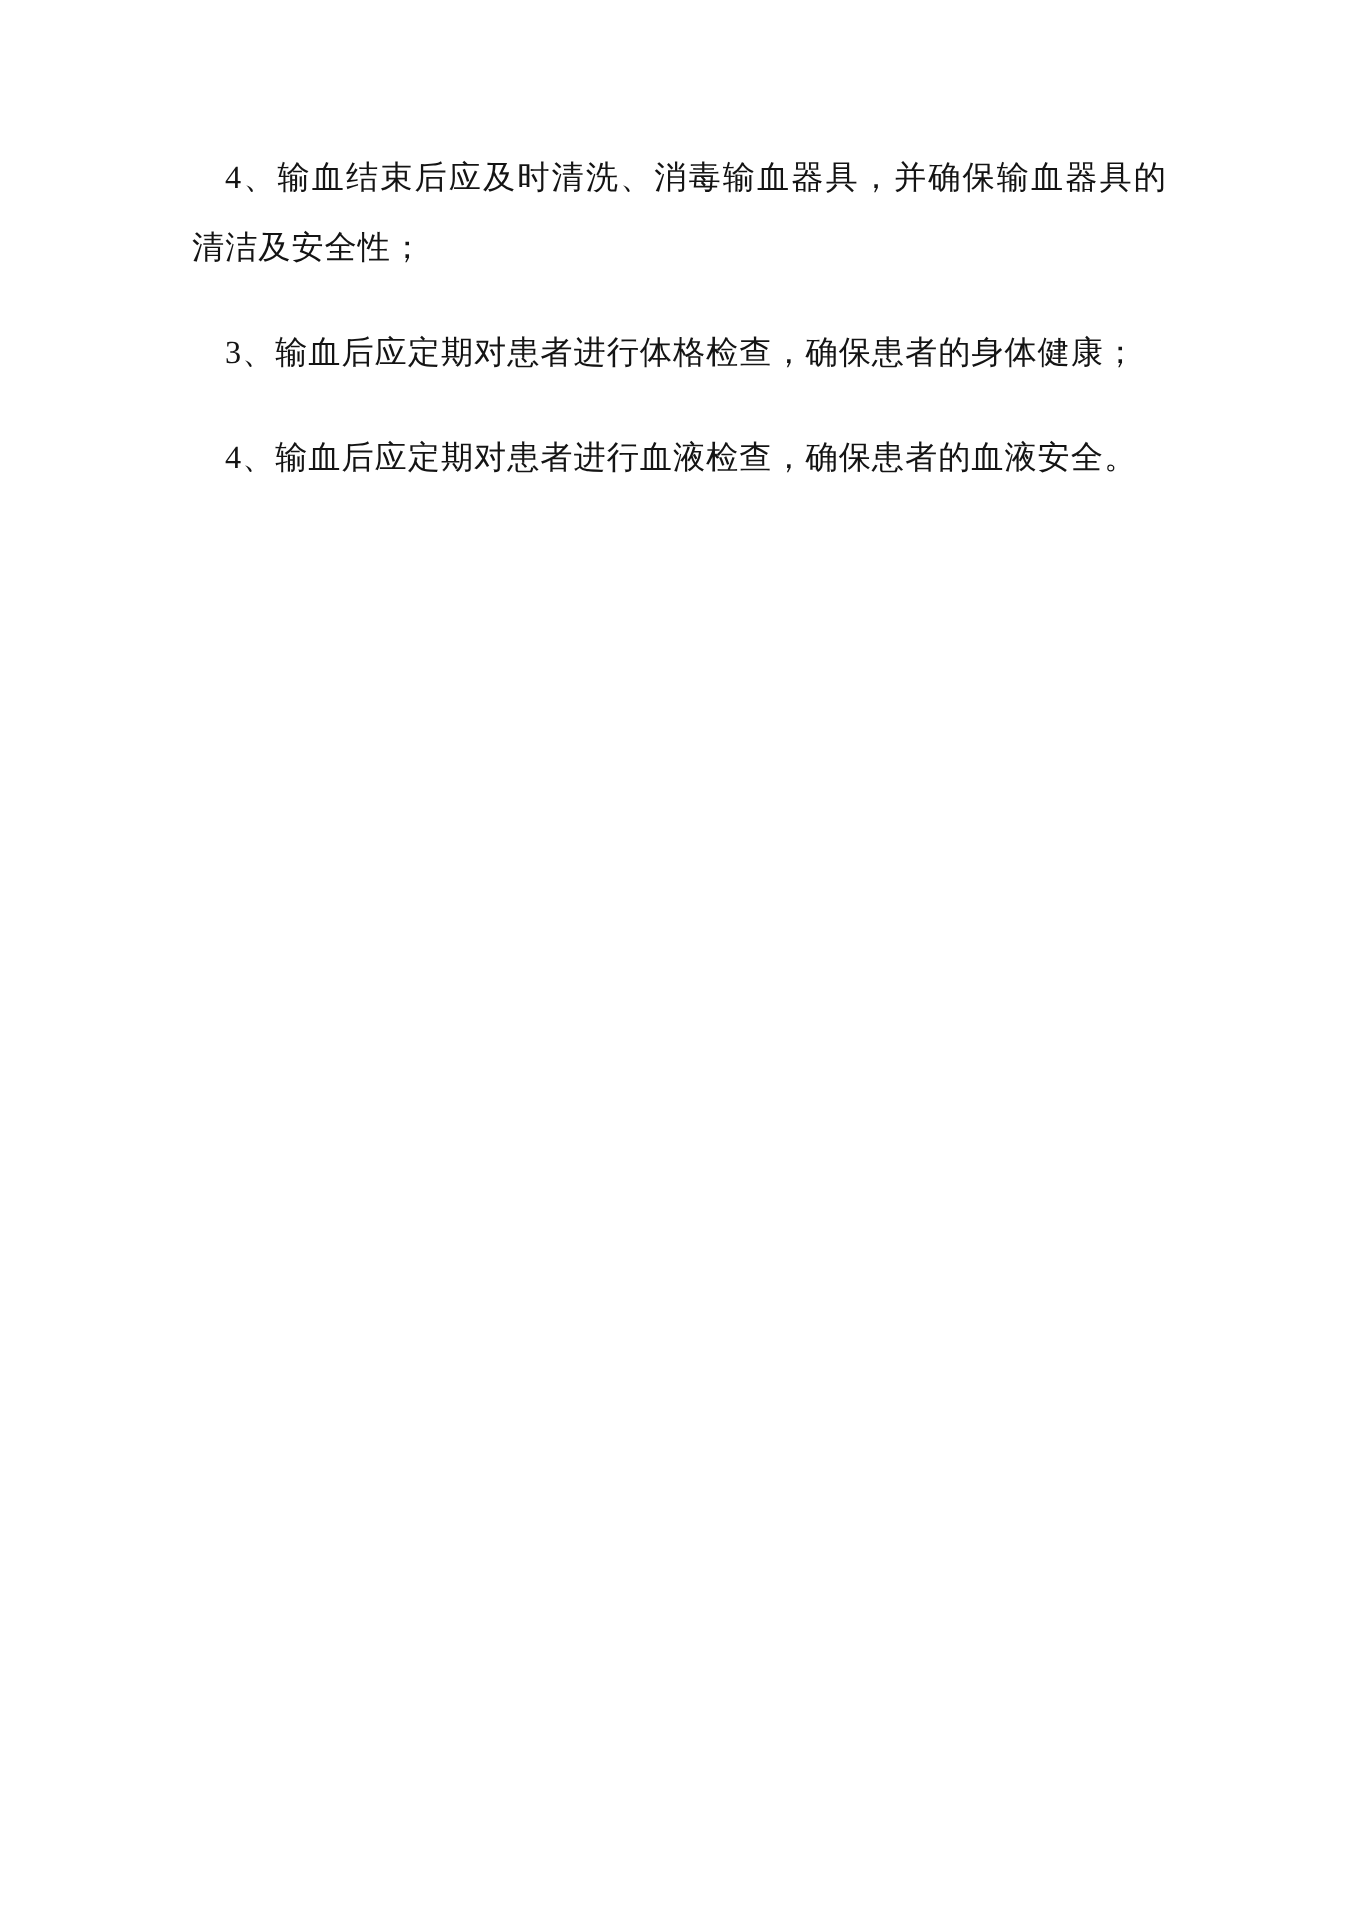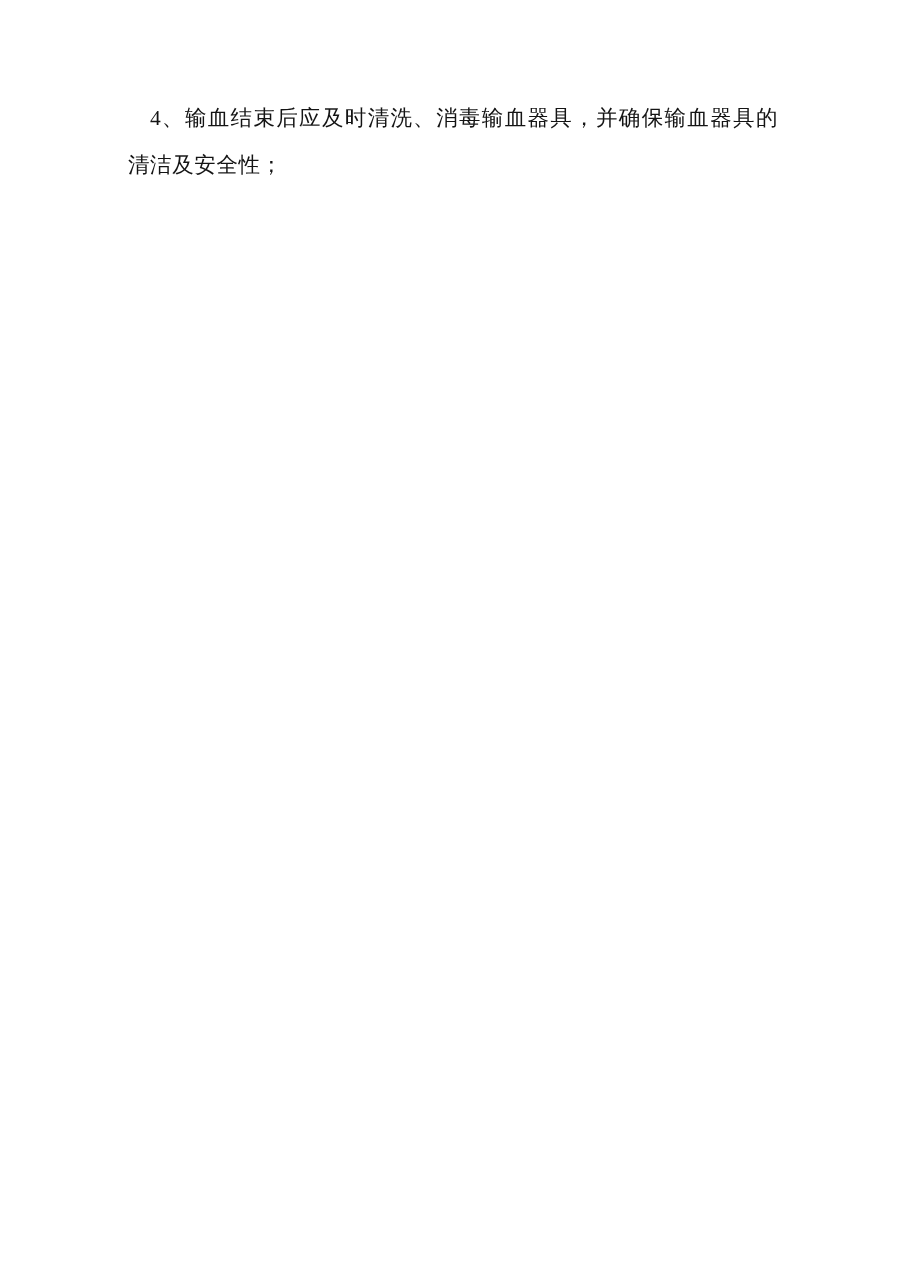--- a/index.html
+++ b/index.html
@@ -47,17 +47,19 @@
 <body>
 
 <div class="page">
   <div class="doc-body">
 
     <p class="para">4、输血结束后应及时清洗、消毒输血器具，并确保输血器具的清洁及安全性；</p>
 
 
 
 
+    <p class="para">3、输血后应定期对患者进行体格检查，确保患者的身体健康；</p>
 
+    <p class="para">4、输血后应定期对患者进行血液检查，确保患者的血液安全。</p>
 
 
   </div>
 </div>
 
 </body></html>

